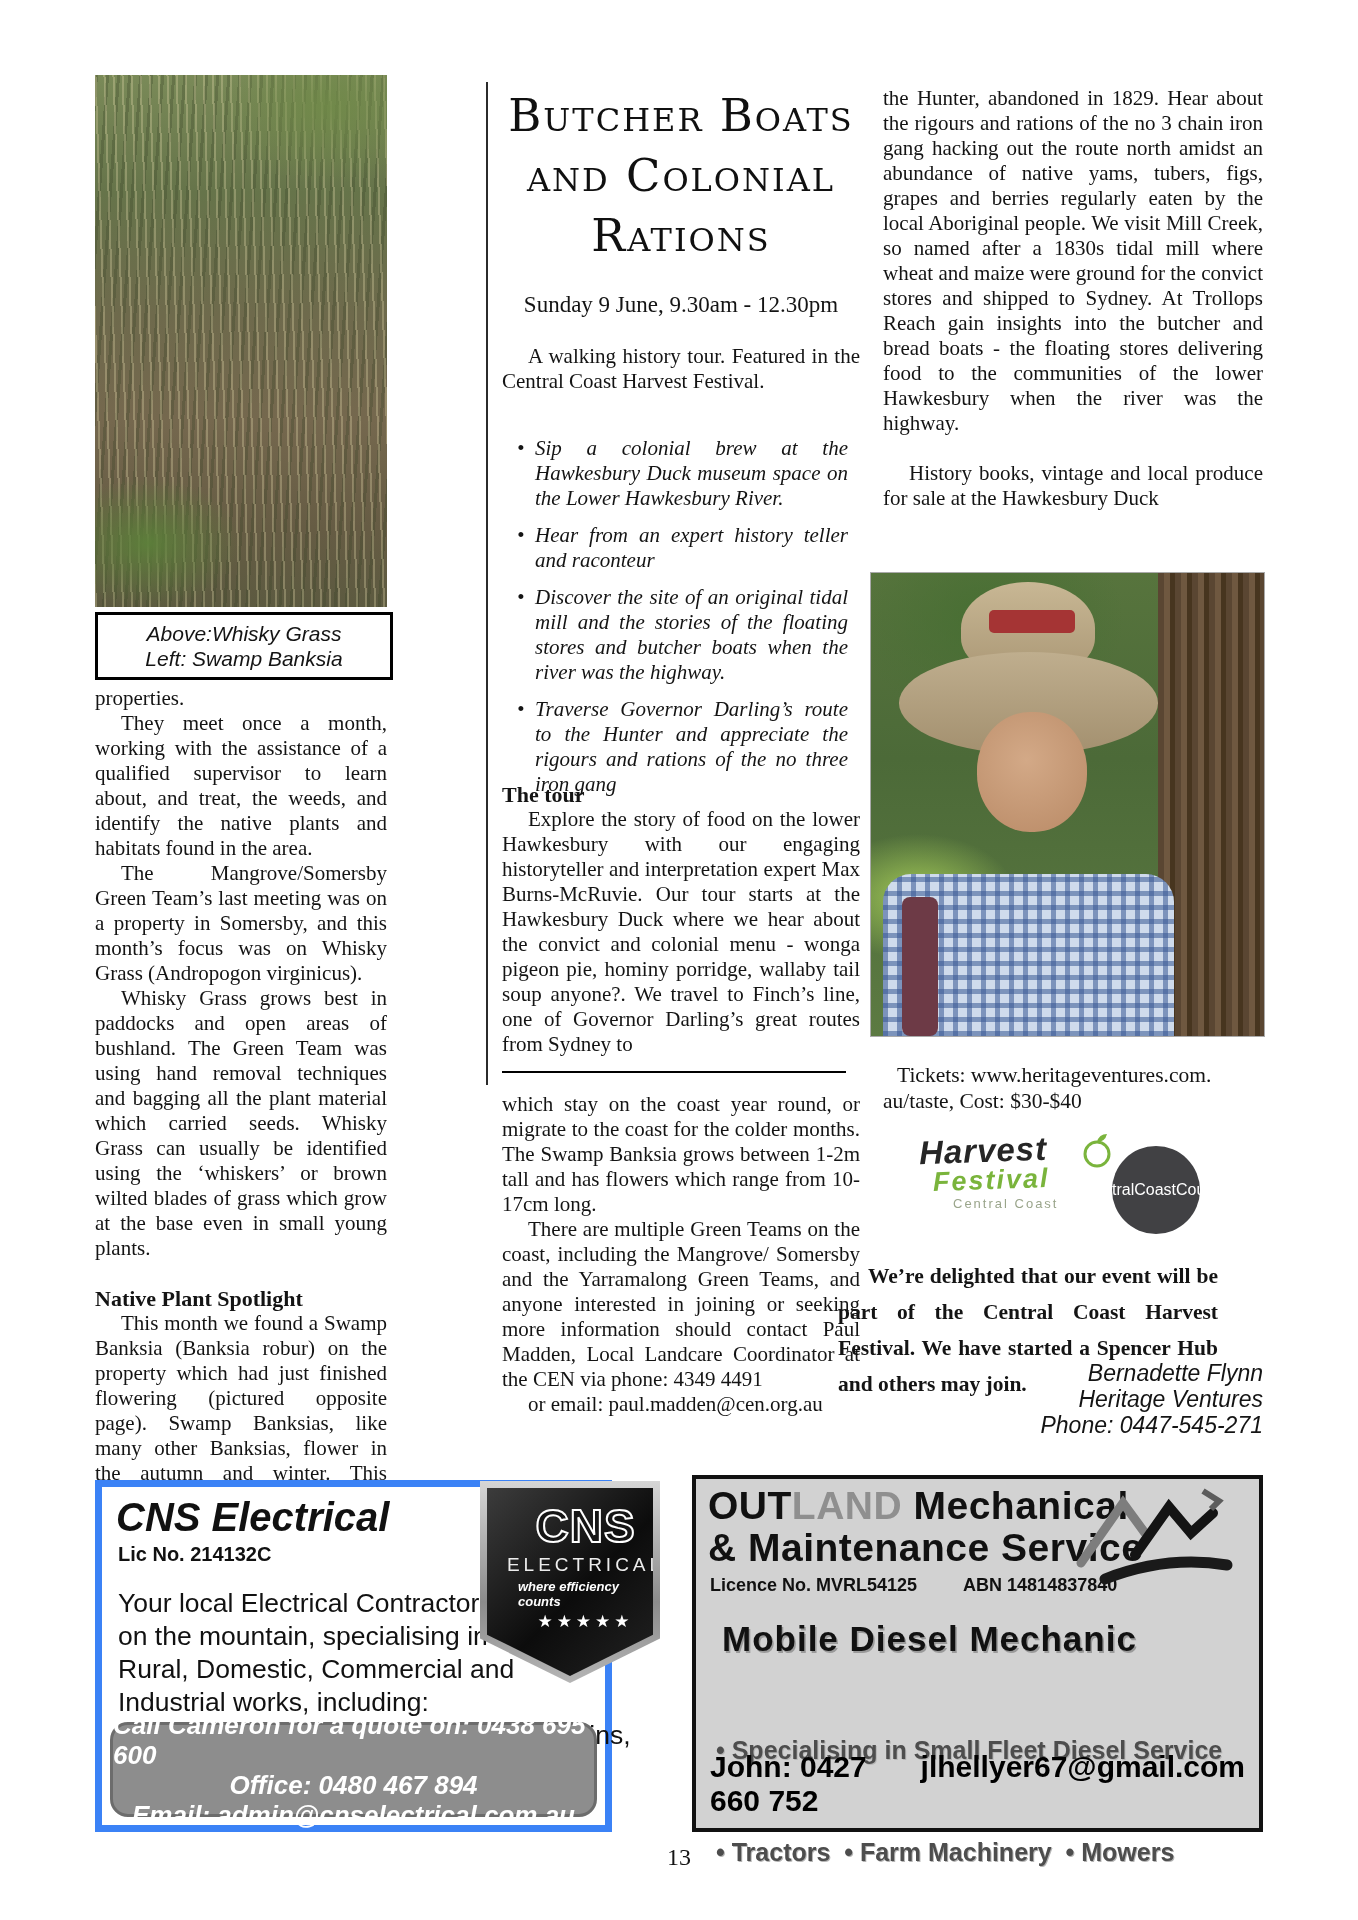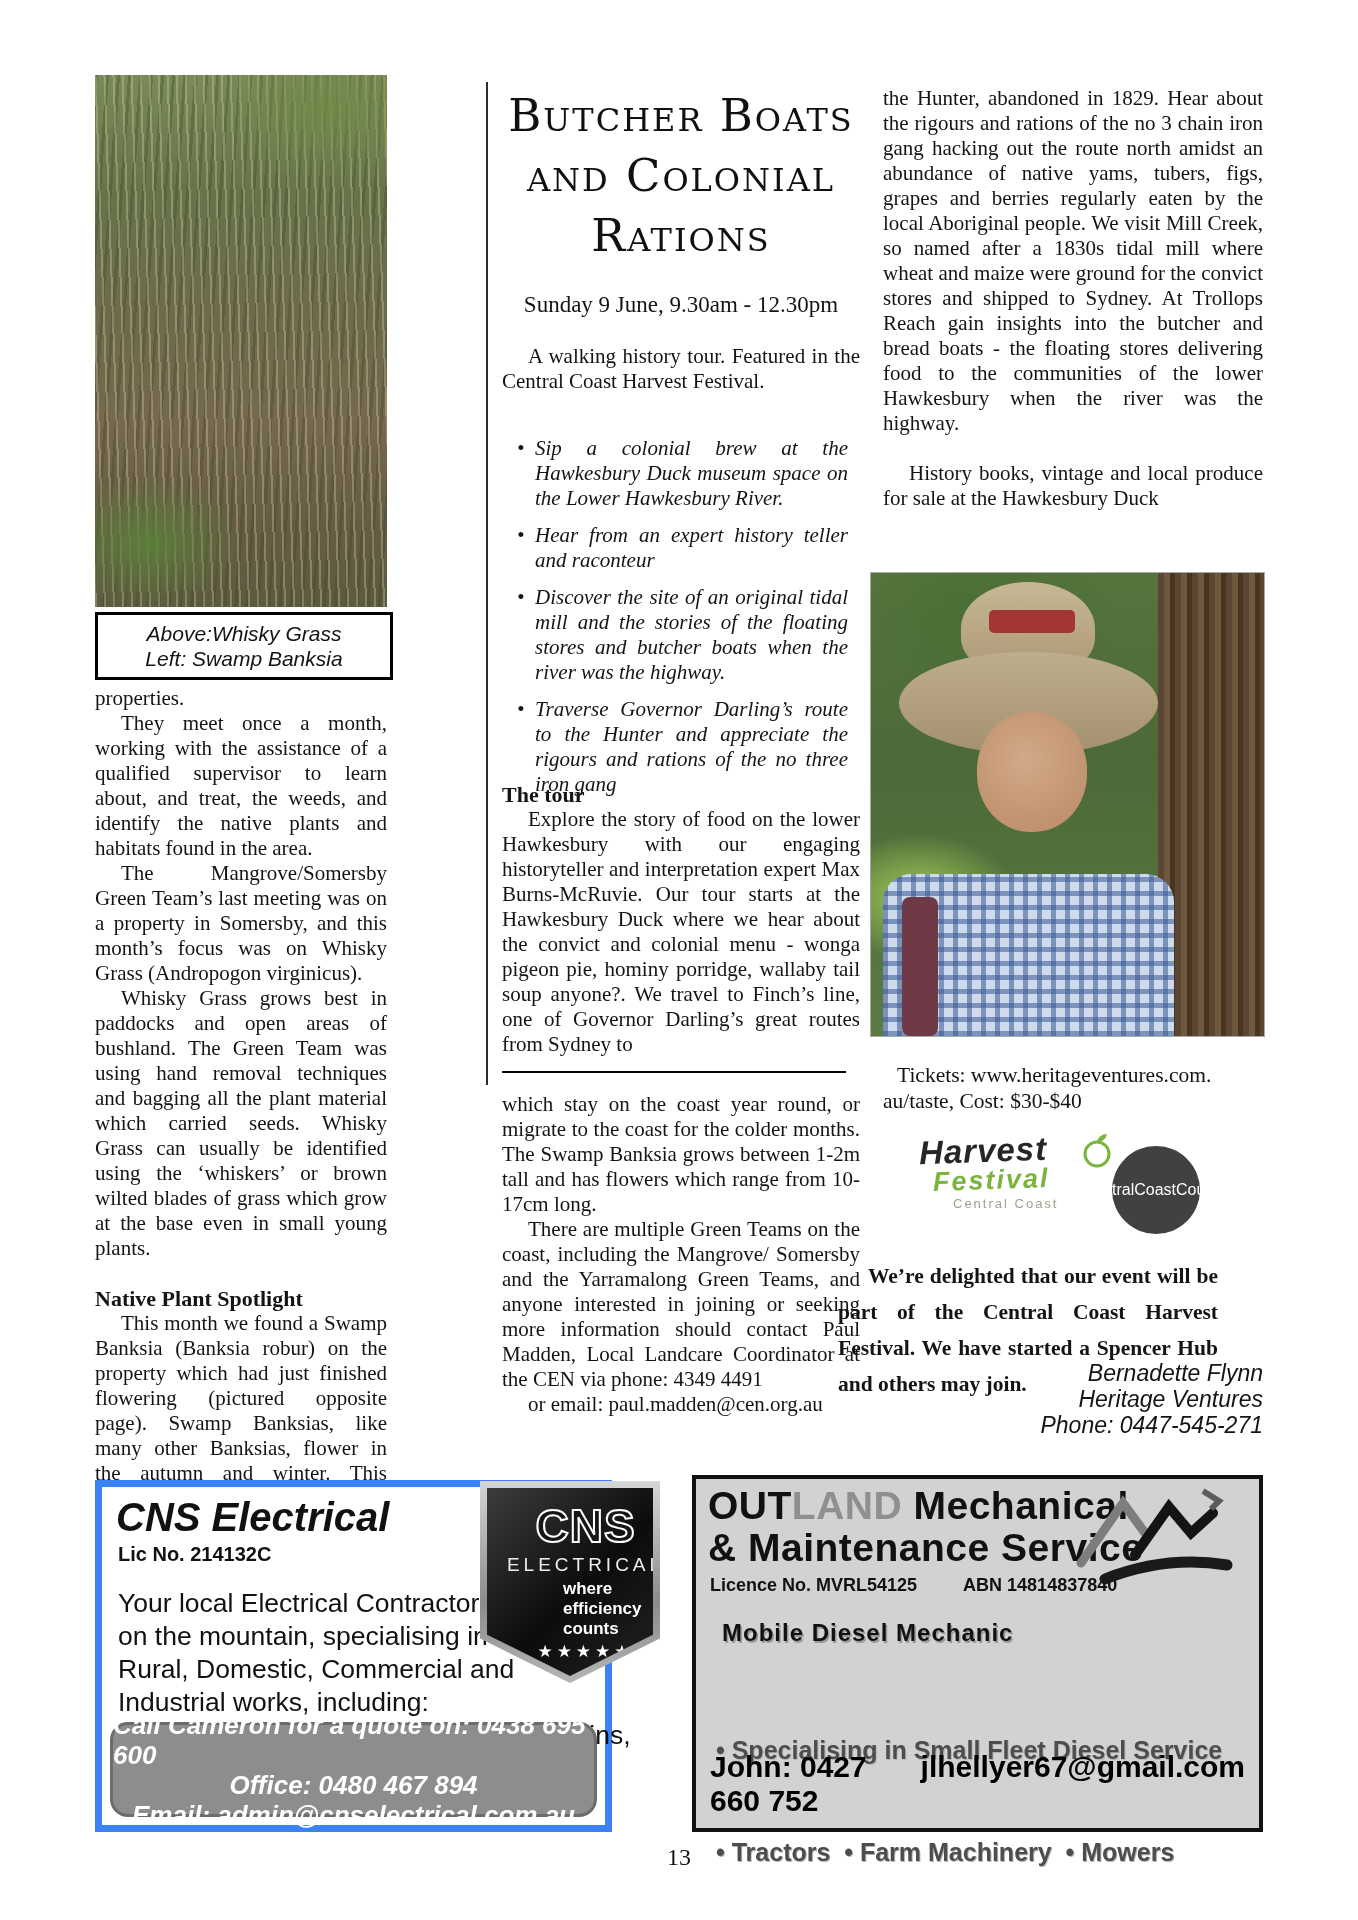--- a/index.html
+++ b/index.html
@@ -92,31 +92,31 @@
     display:flex;flex-direction:column;align-items:center;justify-content:center;box-sizing:border-box;}
   .shield{position:absolute;left:378px;top:-6px;width:180px;height:202px;
     clip-path:polygon(50% 100%,0 78%,0 0,100% 0,100% 78%);
     background:linear-gradient(180deg,#d6d6d6,#8b8b8b 60%,#b5b5b5);}
   .shield-inner{position:absolute;left:7px;top:7px;right:7px;bottom:7px;
     clip-path:polygon(50% 100%,0 78%,0 0,100% 0,100% 78%);
     background:linear-gradient(135deg,#3c3c3c 0%,#0c0c0c 55%,#222 100%);
     display:flex;flex-direction:column;align-items:center;justify-content:flex-start;padding-top:14px;box-sizing:border-box;padding-left:31px;}
   .shield-brand{font-size:46px;font-weight:bold;color:#161616;-webkit-text-stroke:2px #fff;letter-spacing:1px;line-height:48px;}
   .shield-sub{font-size:19px;color:#ededed;letter-spacing:4px;margin-top:4px;}
-  .shield-tag{font-size:17px;color:#fff;font-weight:bold;margin-top:3px;margin-left:45px;}
+  .shield-tag{font-size:13px;color:#fff;font-style:italic;font-weight:bold;margin-top:3px;}
   .shield-stars{font-size:17px;color:#fff;letter-spacing:4px;margin-top:2px;}
 
   
   .outland-ad{left:692px;top:1475px;width:571px;height:357px;background:#d2d2d2;border:4px solid #111;
     font-family:"Liberation Sans",sans-serif;box-sizing:border-box;color:#111;}
   .out-brand{position:absolute;left:12px;top:6px;font-size:39px;font-weight:bold;line-height:42px;letter-spacing:0.5px;}
   .out-gray{color:#8f8f8f;}
   .out-lic-row{position:absolute;left:14px;top:96px;font-size:18px;font-weight:bold;display:flex;gap:46px;}
   .mountain{position:absolute;right:8px;top:4px;width:180px;height:108px;}
-  .out-heading{position:absolute;left:26px;top:140px;font-size:24px;font-weight:bold;letter-spacing:1px;
+  .out-heading{position:absolute;left:26px;top:140px;font-size:35px;font-weight:bold;letter-spacing:1px;
     text-shadow:1.5px 1.5px 0 #9a9a9a;}
   .out-bullets{position:absolute;left:20px;top:186px;font-size:25px;font-weight:bold;color:#4d4d4d;
     line-height:34px;text-shadow:1px 1px 0 #b5b5b5;white-space:pre-wrap;}
   .out-footer{position:absolute;left:14px;right:14px;bottom:10px;display:flex;justify-content:space-between;
     font-size:30px;font-weight:bold;color:#000;}
 
   .page-number{left:0;right:0;top:1844px;text-align:center;font-size:24px;}
 </style>
 </head>
 <body>

